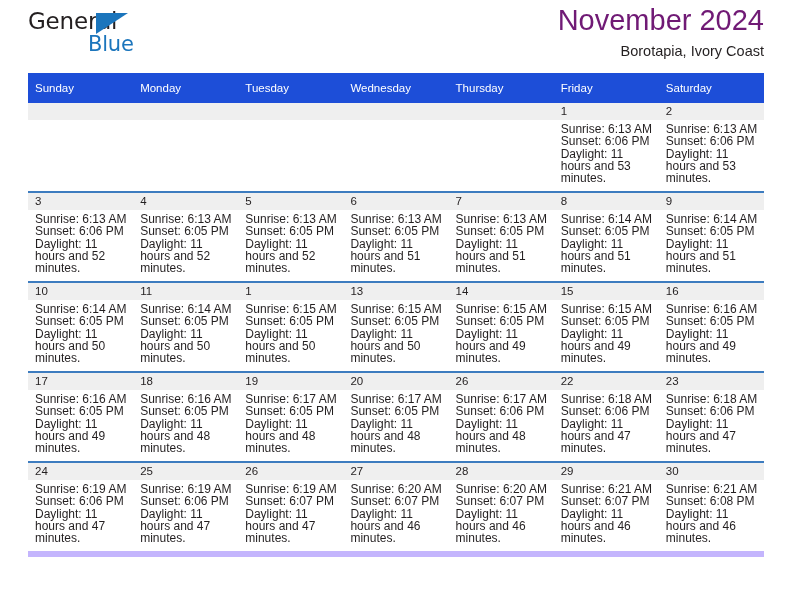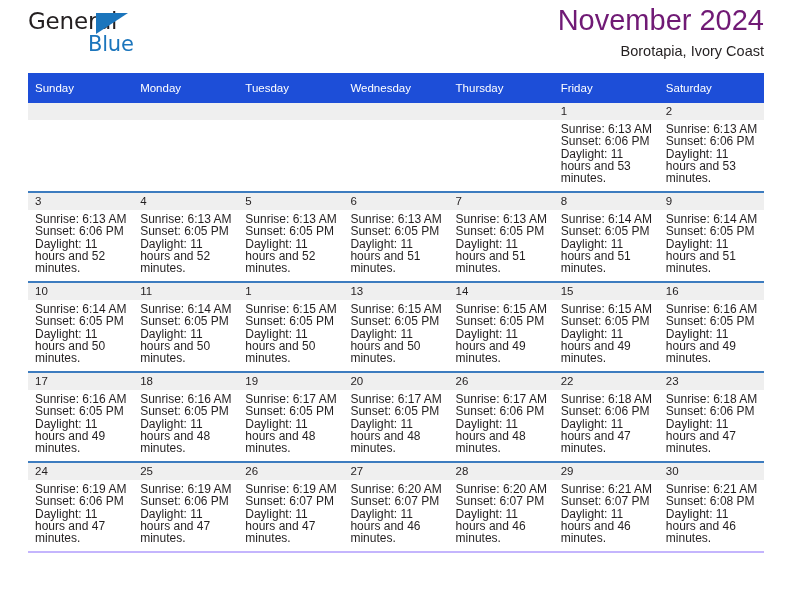--- a/index.html
+++ b/index.html
@@ -113,21 +113,21 @@
   }
 
   .calendar td {
     vertical-align: top;
     padding: 0;
     border-bottom: 2px solid #3d7cbf;
     height: 88px;
     background: #ffffff;
   }
   .calendar tr.week-row:last-child td {
-    border-bottom: 2px solid #c4b5fd;
+    border-bottom: 6px solid #c4b5fd;
   }
 
   .cell {
     position: relative;
     height: 88px;
     box-sizing: border-box;
   }
   .cell-head {
     background: #efefef;
     height: 17px;

